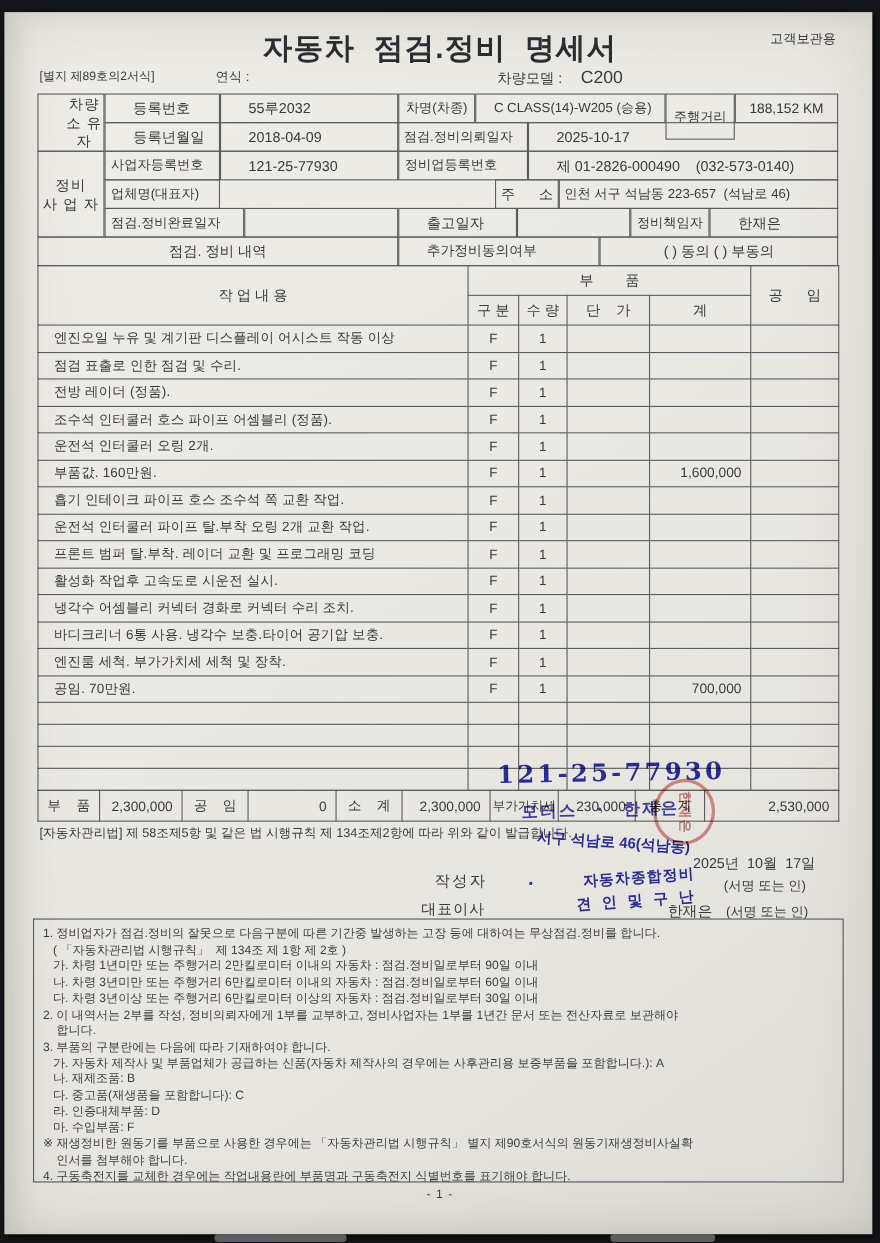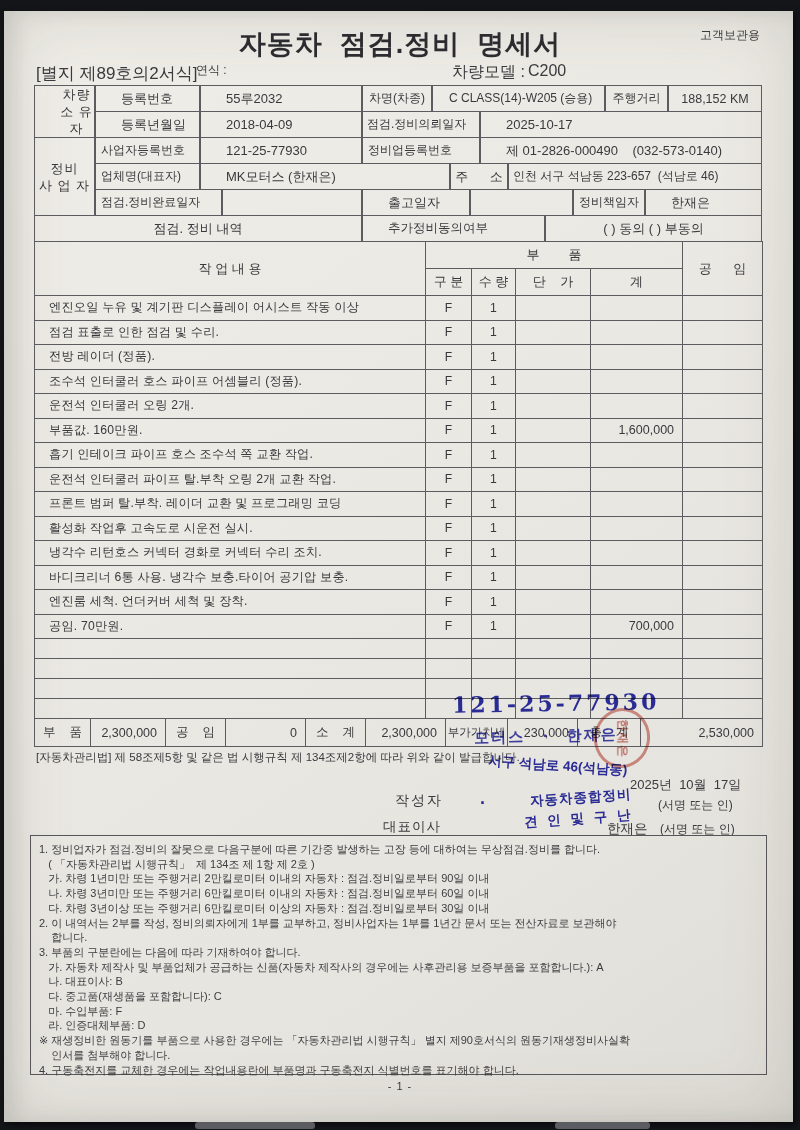--- a/index.html
+++ b/index.html
@@ -63,48 +63,47 @@
 </head>
 <body>
 
 <div class="stage">
   <div class="paper"></div>
   <div class="blob" style="left:195px;top:1122px;width:120px;"></div>
   <div class="blob" style="left:555px;top:1122px;width:95px;"></div>
 
   <div class="abs title" style="left:0;top:26px;width:800px;text-align:center;">자동차  점검.정비  명세서</div>
   <div class="abs" style="left:700px;top:27px;font-size:12px;">고객보관용</div>
-  <div class="abs" style="left:36px;top:62px;font-size:17px;">[별지 제89호의2서식]</div>
+  <div class="abs" style="left:36px;top:62px;font-size:11px;">[별지 제89호의2서식]</div>
   <div class="abs" style="left:196px;top:62px;font-size:12px;">연식 :</div>
-  <div class="abs" style="left:452px;top:62px;font-size:16px;">차량모델 :</div>
+  <div class="abs" style="left:452px;top:62px;font-size:13px;">차량모델 :</div>
   <div class="abs" style="left:528px;top:62px;font-size:16px;">C200</div>
 
   <div class="cell cc grp" style="left:34px;top:85px;width:61px;height:53px;padding-left:24px;">차량
 소 유 자</div>
   <div class="cell cl" style="left:95px;top:85px;width:105px;height:27px;">등록번호</div>
   <div class="cell cl" style="left:200px;top:85px;width:162px;height:27px;">55루2032</div>
   <div class="cell cc f12" style="left:362px;top:85px;width:70px;height:27px;">차명(차종)</div>
   <div class="cell cl f12" style="left:432px;top:85px;width:173px;height:27px;padding-left:16px;">C CLASS(14)-W205 (승용)</div>
-  <div class="cell cc f12" style="left:605px;top:85px;width:63px;height:27px;">주행거리</div>
+  <div class="cell cc f12" style="left:605px;top:85px;width:63px;height:42px;">주행거리</div>
   <div class="cell cc f125" style="left:668px;top:85px;width:94px;height:27px;">188,152 KM</div>
 
   <div class="cell cl" style="left:95px;top:111px;width:105px;height:27px;">등록년월일</div>
   <div class="cell cl" style="left:200px;top:111px;width:162px;height:27px;text-align:center;">2018-04-09</div>
   <div class="cell cl f12" style="left:362px;top:111px;width:118px;height:27px;padding-left:4px;">점검.정비의뢰일자</div>
   <div class="cell cl" style="left:480px;top:111px;width:282px;height:27px;">2025-10-17</div>
 
   <div class="cell cc grp" style="left:34px;top:137px;width:61px;height:79px;">정비
 사 업 자</div>
   <div class="cell cl f12" style="left:95px;top:137px;width:105px;height:27px;padding-left:5px;">사업자등록번호</div>
   <div class="cell cl" style="left:200px;top:137px;width:162px;height:27px;">121-25-77930</div>
   <div class="cell cl f12" style="left:362px;top:137px;width:118px;height:27px;padding-left:5px;">정비업등록번호</div>
   <div class="cell cl" style="left:480px;top:137px;width:282px;height:27px;">제 01-2826-000490    (032-573-0140)</div>
 
   <div class="cell cl f12" style="left:95px;top:163px;width:105px;height:27px;padding-left:5px;">업체명(대표자)</div>
-  <div class="cell cl" style="left:200px;top:163px;width:250px;height:27px;">MK모터스 (한재은)</div>
   <div class="cell cc" style="left:450px;top:163px;width:58px;height:27px;">주      소</div>
   <div class="cell cl f12" style="left:508px;top:163px;width:254px;height:27px;padding-left:4px;">인천 서구 석남동 223-657  (석남로 46)</div>
 
   <div class="cell cl f12" style="left:95px;top:189px;width:127px;height:27px;padding-left:5px;">점검.정비완료일자</div>
   <div class="cell" style="left:222px;top:189px;width:140px;height:27px;"></div>
   <div class="cell cl" style="left:362px;top:189px;width:108px;height:27px;">출고일자</div>
   <div class="cell" style="left:470px;top:189px;width:103px;height:27px;"></div>
   <div class="cell cc f12" style="left:573px;top:189px;width:72px;height:27px;">정비책임자</div>
   <div class="cell cl" style="left:645px;top:189px;width:117px;height:27px;">한재은</div>
 
@@ -209,37 +208,37 @@
         </tr>
       <tr style="height:24.5px;">
           <td class="d">활성화 작업후 고속도로 시운전 실시.</td>
           <td class="m">F</td>
           <td class="m">1</td>
           <td class="r"></td>
           <td class="r"></td>
           <td class="r"></td>
         </tr>
       <tr style="height:24.5px;">
-          <td class="d">냉각수 리턴호스 커넥터 경화로 커넥터 수리 조치.</td>
+          <td class="d">냉각수 어셈블리 커넥터 경화로 커넥터 수리 조치.</td>
           <td class="m">F</td>
           <td class="m">1</td>
           <td class="r"></td>
           <td class="r"></td>
           <td class="r"></td>
         </tr>
       <tr style="height:24.5px;">
           <td class="d">바디크리너 6통 사용. 냉각수 보충.타이어 공기압 보충.</td>
           <td class="m">F</td>
           <td class="m">1</td>
           <td class="r"></td>
           <td class="r"></td>
           <td class="r"></td>
         </tr>
       <tr style="height:24.5px;">
-          <td class="d">엔진룸 세척. 언더커버 세척 및 장착.</td>
+          <td class="d">엔진룸 세척. 부가가치세 세척 및 장착.</td>
           <td class="m">F</td>
           <td class="m">1</td>
           <td class="r"></td>
           <td class="r"></td>
           <td class="r"></td>
         </tr>
       <tr style="height:24.5px;">
           <td class="d">공임. 70만원.</td>
           <td class="m">F</td>
           <td class="m">1</td>
@@ -332,23 +331,23 @@
   <div class="note-box">
     <div>1. 정비업자가 점검.정비의 잘못으로 다음구분에 따른 기간중 발생하는 고장 등에 대하여는 무상점검.정비를 합니다.</div>
     <div>   ( 「자동차관리법 시행규칙」  제 134조 제 1항 제 2호 )</div>
     <div>   가. 차령 1년미만 또는 주행거리 2만킬로미터 이내의 자동차 : 점검.정비일로부터 90일 이내</div>
     <div>   나. 차령 3년미만 또는 주행거리 6만킬로미터 이내의 자동차 : 점검.정비일로부터 60일 이내</div>
     <div>   다. 차령 3년이상 또는 주행거리 6만킬로미터 이상의 자동차 : 점검.정비일로부터 30일 이내</div>
     <div>2. 이 내역서는 2부를 작성, 정비의뢰자에게 1부를 교부하고, 정비사업자는 1부를 1년간 문서 또는 전산자료로 보관해야</div>
     <div>    합니다.</div>
     <div>3. 부품의 구분란에는 다음에 따라 기재하여야 합니다.</div>
     <div>   가. 자동차 제작사 및 부품업체가 공급하는 신품(자동차 제작사의 경우에는 사후관리용 보증부품을 포함합니다.): A</div>
-    <div>   나. 대표이사: B</div>
+    <div>   나. 재제조품: B</div>
     <div>   다. 중고품(재생품을 포함합니다): C</div>
+    <div>   라. 인증대체부품: D</div>
     <div>   마. 수입부품: F</div>
-    <div>   라. 인증대체부품: D</div>
     <div>※ 재생정비한 원동기를 부품으로 사용한 경우에는 「자동차관리법 시행규칙」 별지 제90호서식의 원동기재생정비사실확</div>
     <div>    인서를 첨부해야 합니다.</div>
     <div>4. 구동축전지를 교체한 경우에는 작업내용란에 부품명과 구동축전지 식별번호를 표기해야 합니다.</div>
   </div>
 
   <div class="abs" style="left:360px;top:1080px;width:80px;text-align:center;font-size:11px;letter-spacing:1px;">- 1 -</div>
 </div>
 
 </body></html>

